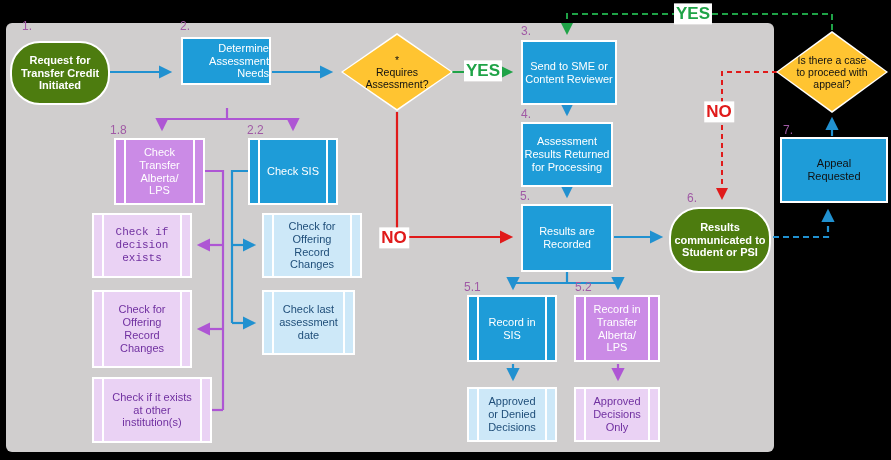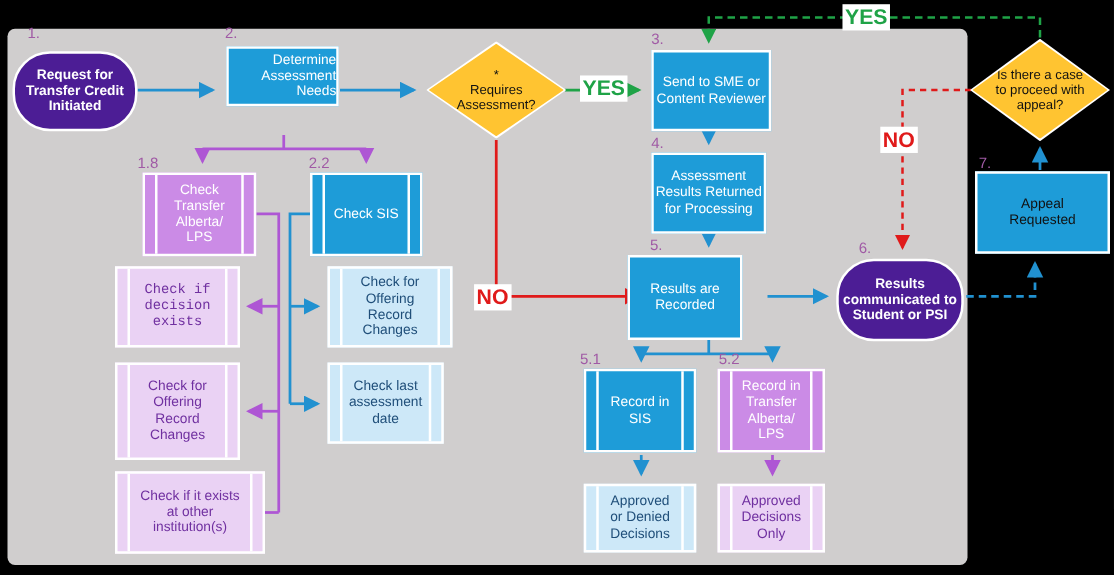--- a/index.html
+++ b/index.html
@@ -3,21 +3,21 @@
 <meta charset="utf-8">
 <style>
   html,body{margin:0;padding:0;background:#000;}
   .stage{position:relative;width:891px;height:460px;background:#000;overflow:hidden;
          font-family:"Liberation Sans",sans-serif;}
   .panel{position:absolute;left:6px;top:23px;width:768px;height:429px;background:#D0CECE;border-radius:6px;z-index:0;}
   .wires{position:absolute;left:0;top:0;width:891px;height:460px;z-index:1;pointer-events:none;}
   .node{position:absolute;z-index:2;display:flex;align-items:center;justify-content:center;
         text-align:center;font-size:11px;line-height:1.18;box-sizing:border-box;border:2px solid #fff;}
   .blue{background:#1E9CD8;color:#fff;}
-  .pink{background:#4c1d95;color:#fff;font-weight:bold;border-radius:30px;}
+  .pink{background:#4d7c0f;color:#fff;font-weight:bold;border-radius:30px;}
   .pmed{background:#CB8BE6;color:#fff;}
   .plight{background:#EAD2F4;color:#7030A0;}
   .blight{background:#CDE8F8;color:#1F4E79;}
   .darktext{color:#111;}
   .pre{padding:0 14px;}
   .pre::before,.pre::after{content:"";position:absolute;top:0;bottom:0;width:2px;background:#fff;}
   .pre::before{left:8px;}
   .pre::after{right:8px;}
   .diamond{position:absolute;z-index:2;clip-path:polygon(50% 0,100% 50%,50% 100%,0 50%);background:#fff;}
   .din{position:absolute;inset:2px;clip-path:polygon(50% 0,100% 50%,50% 100%,0 50%);background:#FFC431;
@@ -107,21 +107,21 @@
 
   <div class="node blue" style="left:181px;top:37px;width:90px;height:48px;text-align:right;">
     <span>Determine Assessment Needs</span>
   </div>
   <div class="node blue" style="left:521px;top:40px;width:96px;height:65px;">
     <span>Send to SME or Content Reviewer</span>
   </div>
   <div class="node blue" style="left:521px;top:122px;width:92px;height:65px;">
     <span>Assessment Results Returned for Processing</span>
   </div>
-  <div class="node blue" style="left:502px;top:204px;width:92px;height:68px;">
+  <div class="node blue" style="left:521px;top:204px;width:92px;height:68px;">
     <span>Results are Recorded</span>
   </div>
   <div class="node blue darktext" style="left:780px;top:137px;width:108px;height:66px;">
     <span style="width:70px;">Appeal Requested</span>
   </div>
 
   <div class="diamond" style="left:341px;top:33px;width:112px;height:78px;">
     <div class="din">
       <span class="dtxt">*</span>
       <span class="dtxt" style="width:72px;">Requires Assessment?</span>

